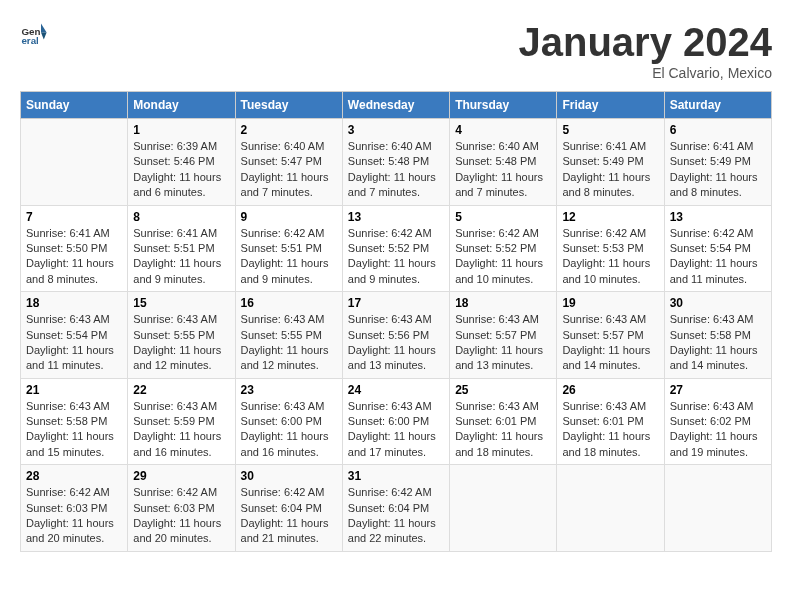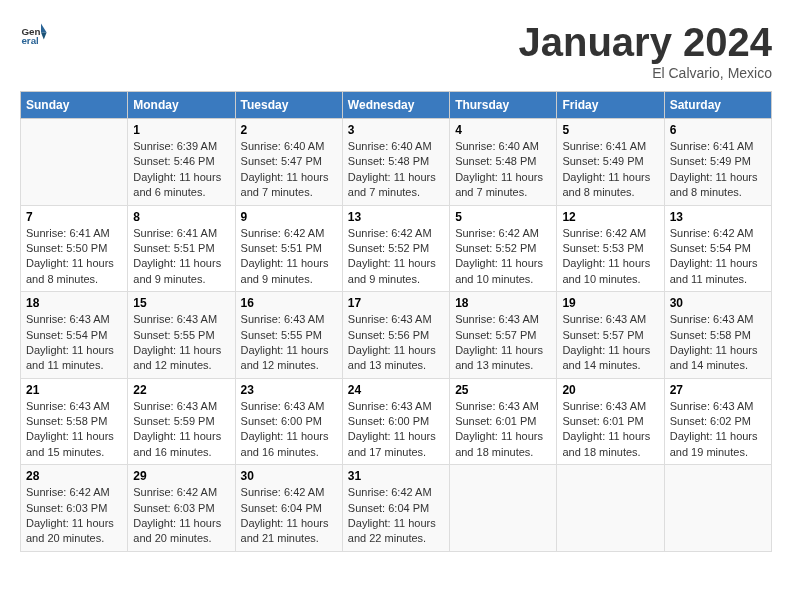--- a/index.html
+++ b/index.html
@@ -136,21 +136,21 @@
         <td><span class="day-number">18</span><span class="day-info">Sunrise: 6:43 AM<br>Sunset: 5:57 PM<br>Daylight: 11 hours and 13 minutes.</span></td>
         <td><span class="day-number">19</span><span class="day-info">Sunrise: 6:43 AM<br>Sunset: 5:57 PM<br>Daylight: 11 hours and 14 minutes.</span></td>
         <td><span class="day-number">30</span><span class="day-info">Sunrise: 6:43 AM<br>Sunset: 5:58 PM<br>Daylight: 11 hours and 14 minutes.</span></td>
       </tr>
       <tr>
         <td><span class="day-number">21</span><span class="day-info">Sunrise: 6:43 AM<br>Sunset: 5:58 PM<br>Daylight: 11 hours and 15 minutes.</span></td>
         <td><span class="day-number">22</span><span class="day-info">Sunrise: 6:43 AM<br>Sunset: 5:59 PM<br>Daylight: 11 hours and 16 minutes.</span></td>
         <td><span class="day-number">23</span><span class="day-info">Sunrise: 6:43 AM<br>Sunset: 6:00 PM<br>Daylight: 11 hours and 16 minutes.</span></td>
         <td><span class="day-number">24</span><span class="day-info">Sunrise: 6:43 AM<br>Sunset: 6:00 PM<br>Daylight: 11 hours and 17 minutes.</span></td>
         <td><span class="day-number">25</span><span class="day-info">Sunrise: 6:43 AM<br>Sunset: 6:01 PM<br>Daylight: 11 hours and 18 minutes.</span></td>
-        <td><span class="day-number">20</span><span class="day-info">Sunrise: 6:43 AM<br>Sunset: 6:01 PM<br>Daylight: 11 hours and 18 minutes.</span></td>
+        <td><span class="day-number">26</span><span class="day-info">Sunrise: 6:43 AM<br>Sunset: 6:01 PM<br>Daylight: 11 hours and 18 minutes.</span></td>
         <td><span class="day-number">27</span><span class="day-info">Sunrise: 6:43 AM<br>Sunset: 6:02 PM<br>Daylight: 11 hours and 19 minutes.</span></td>
       </tr>
       <tr>
         <td><span class="day-number">28</span><span class="day-info">Sunrise: 6:42 AM<br>Sunset: 6:03 PM<br>Daylight: 11 hours and 20 minutes.</span></td>
         <td><span class="day-number">29</span><span class="day-info">Sunrise: 6:42 AM<br>Sunset: 6:03 PM<br>Daylight: 11 hours and 20 minutes.</span></td>
         <td><span class="day-number">30</span><span class="day-info">Sunrise: 6:42 AM<br>Sunset: 6:04 PM<br>Daylight: 11 hours and 21 minutes.</span></td>
         <td><span class="day-number">31</span><span class="day-info">Sunrise: 6:42 AM<br>Sunset: 6:04 PM<br>Daylight: 11 hours and 22 minutes.</span></td>
         <td class="empty-cell"></td>
         <td class="empty-cell"></td>
         <td class="empty-cell"></td>

